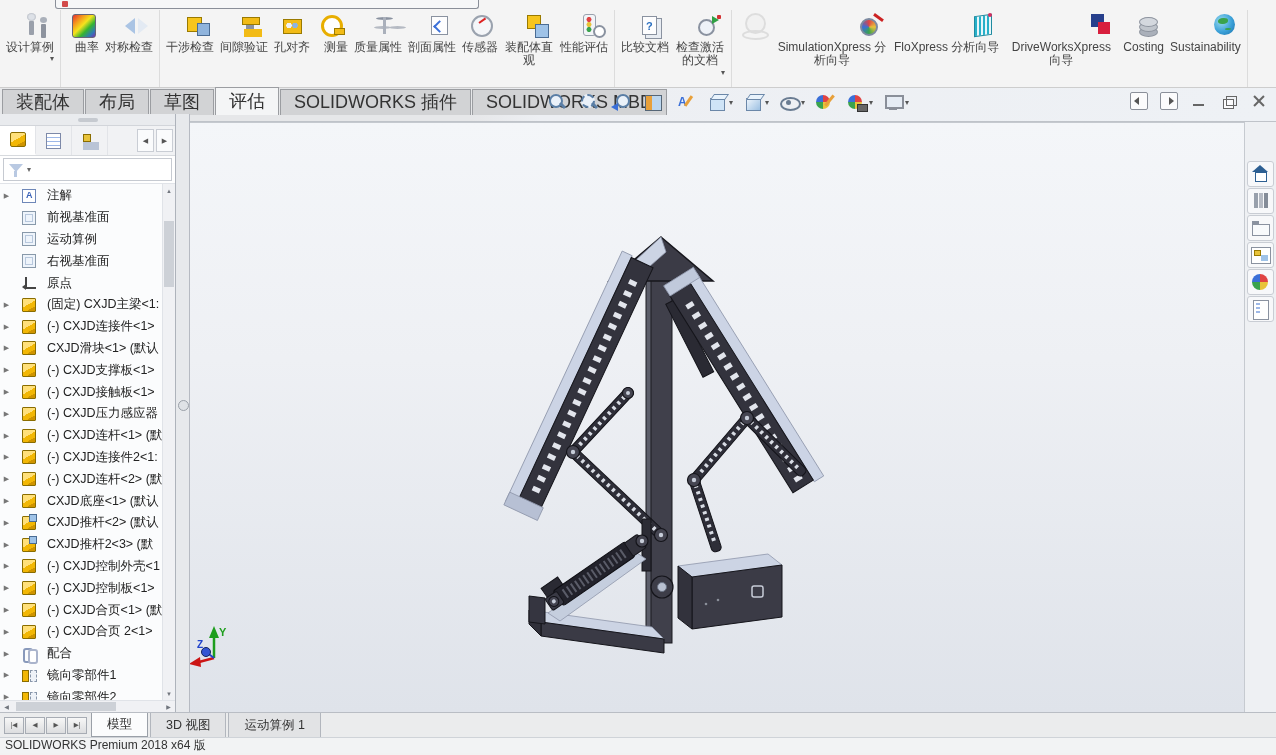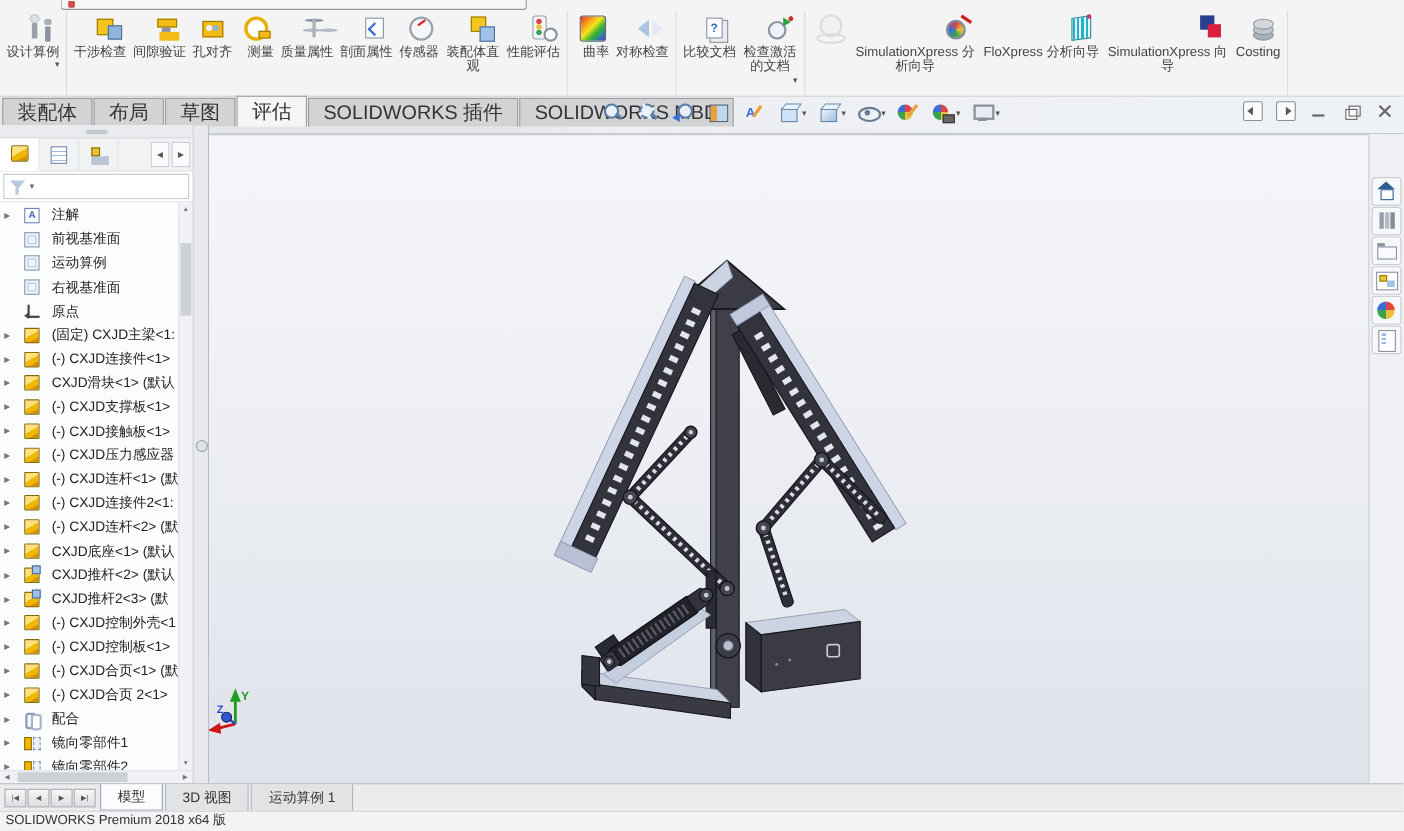--- a/index.html
+++ b/index.html
@@ -228,20 +228,37 @@
             <div class="lbl">设计算例</div>
             <div class="caret">▾</div>
           </div>
         </div>
     </div>
 
     <div class="rgroup">
       <div class="rbtns">
 
           <div class="rbtn">
+            <div class="ic curvature-icon"></div>
+            <div class="lbl">曲率</div>
+            <div class="caret"></div>
+          </div>
+
+          <div class="rbtn">
+            <div class="ic symmetry-icon"></div>
+            <div class="lbl">对称检查</div>
+            <div class="caret"></div>
+          </div>
+        </div>
+    </div>
+
+    <div class="rgroup">
+      <div class="rbtns">
+
+          <div class="rbtn">
             <div class="ic interference-icon"></div>
             <div class="lbl">干涉检查</div>
             <div class="caret"></div>
           </div>
 
           <div class="rbtn">
             <div class="ic clearance-icon"></div>
             <div class="lbl">间隙验证</div>
             <div class="caret"></div>
           </div>
@@ -278,37 +295,20 @@
 
           <div class="rbtn">
             <div class="ic assembly-viz-icon"></div>
             <div class="lbl">装配体直观</div>
             <div class="caret"></div>
           </div>
 
           <div class="rbtn">
             <div class="ic performance-icon"></div>
             <div class="lbl">性能评估</div>
-            <div class="caret"></div>
-          </div>
-        </div>
-    </div>
-
-    <div class="rgroup">
-      <div class="rbtns">
-
-          <div class="rbtn">
-            <div class="ic curvature-icon"></div>
-            <div class="lbl">曲率</div>
-            <div class="caret"></div>
-          </div>
-
-          <div class="rbtn">
-            <div class="ic symmetry-icon"></div>
-            <div class="lbl">对称检查</div>
             <div class="caret"></div>
           </div>
         </div>
     </div>
 
     <div class="rgroup">
       <div class="rbtns">
 
           <div class="rbtn">
             <div class="ic compare-docs-icon"></div>
@@ -339,30 +339,35 @@
           </div>
 
           <div class="rbtn wide">
             <div class="ic floxpress-icon"></div>
             <div class="lbl">FloXpress 分析向导</div>
             <div class="caret"></div>
           </div>
 
           <div class="rbtn wide">
             <div class="ic driveworksxpress-icon"></div>
-            <div class="lbl">SimulationXpress 向导</div>
+            <div class="lbl">DriveWorksXpress 向导</div>
             <div class="caret"></div>
           </div>
 
           <div class="rbtn wide">
             <div class="ic costing-icon"></div>
             <div class="lbl">Costing</div>
             <div class="caret"></div>
           </div>
 
+          <div class="rbtn wide">
+            <div class="ic sustainability-icon"></div>
+            <div class="lbl">Sustainability</div>
+            <div class="caret"></div>
+          </div>
         </div>
     </div>
   </div>
 
 <div id="band">
   <div id="cmdtabs">
 
       <div class="ctab">装配体</div>
 
       <div class="ctab">布局</div>

